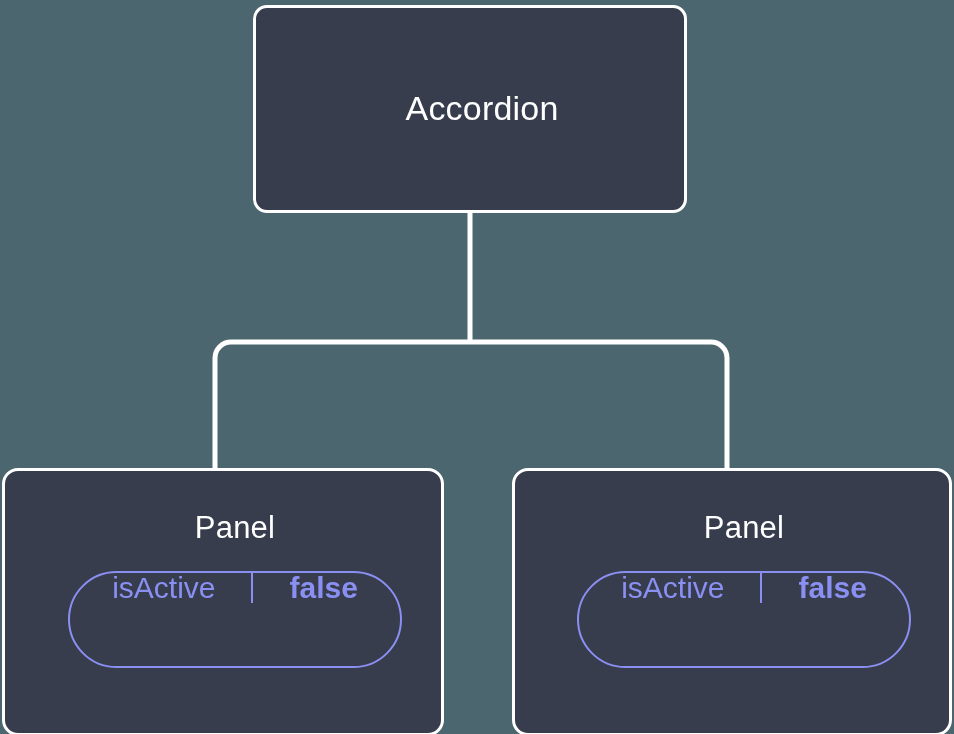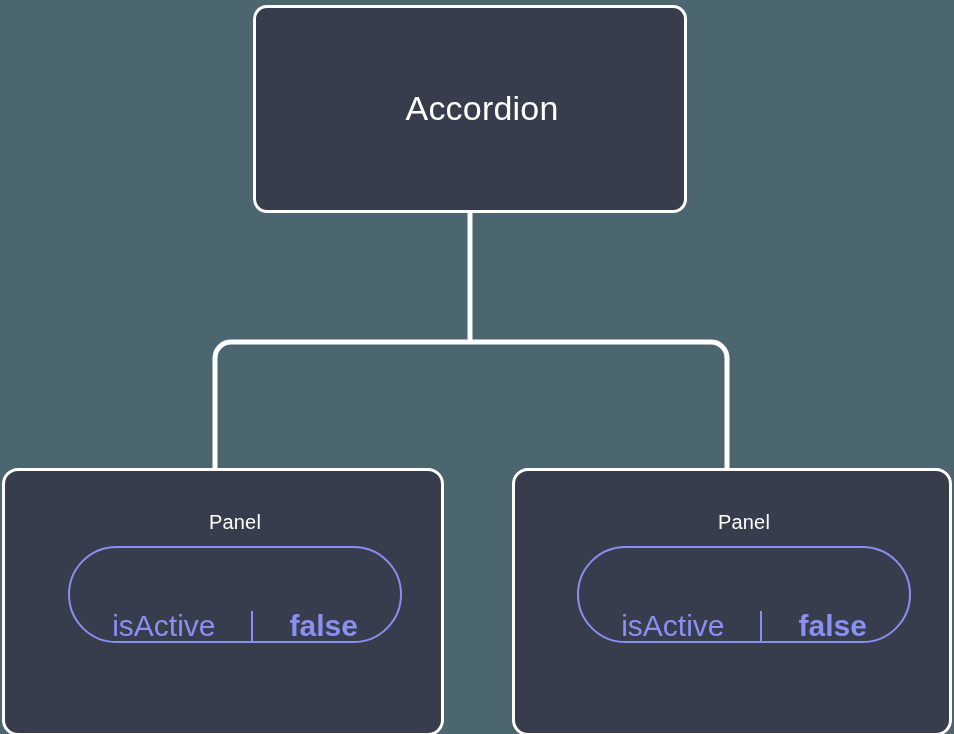--- a/index.html
+++ b/index.html
@@ -68,28 +68,28 @@
   .node-title {
     color: #ffffff;
     font-size: 34px;
     font-weight: 400;
     letter-spacing: 0.2px;
     line-height: 1.1;
     white-space: nowrap;
   }
 
   .node-child .node-title {
-    font-size: 20px;
+    font-size: 31px;
   }
 
   
   .prop-pill {
-    margin-top: 13px;
+    margin-top: 26px;
     display: flex;
-    align-items: flex-end;
+    align-items: flex-start;
     border: 2px solid #8a8ff2;
     border-radius: 999px;
     height: 97px;
     overflow: hidden;
   }
 
   .prop-key,
   .prop-val {
     display: flex;
     align-items: center;

